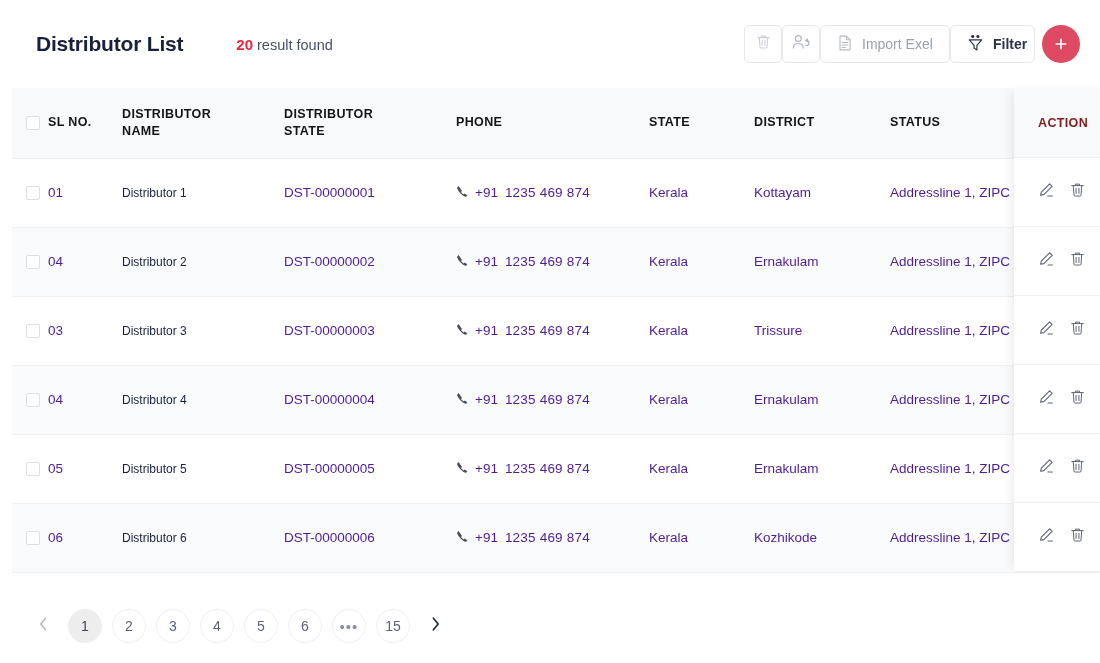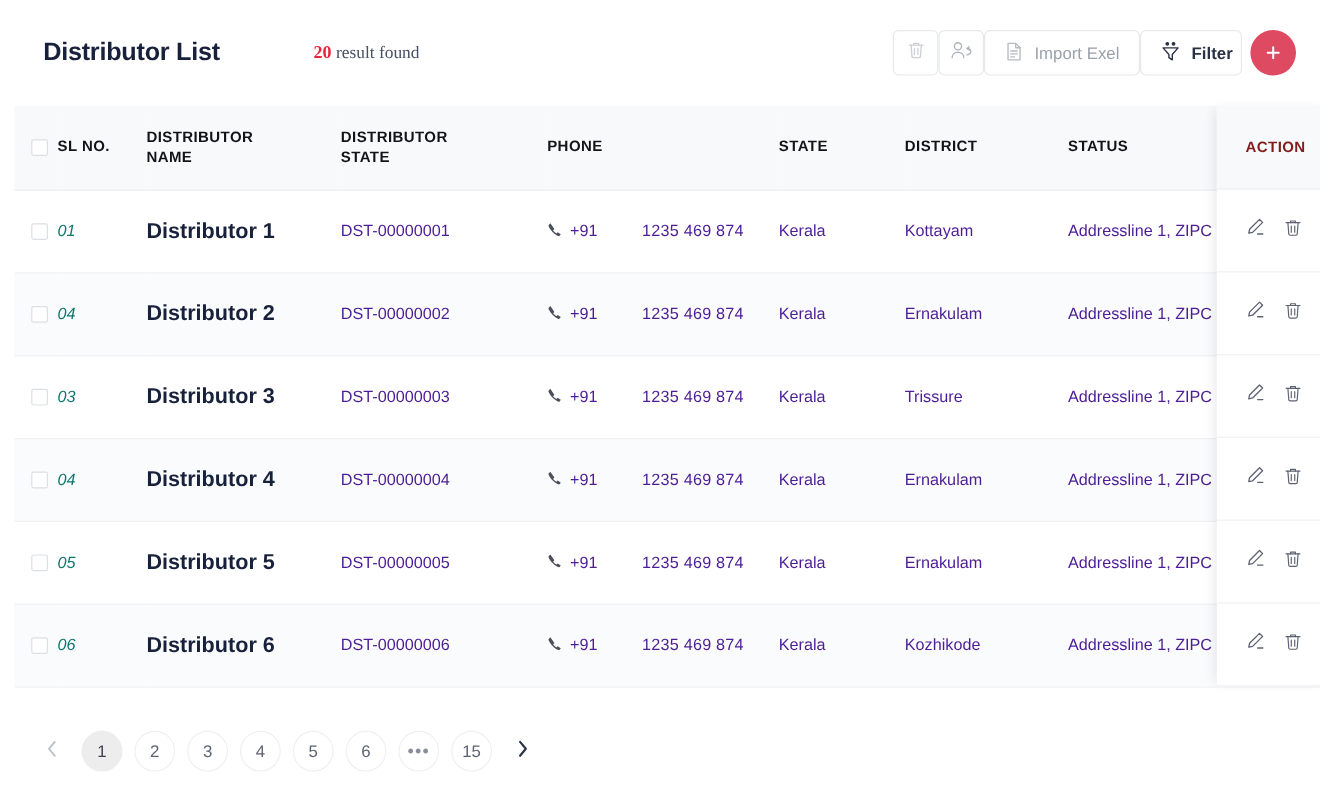--- a/index.html
+++ b/index.html
@@ -16,21 +16,21 @@
     height: 88px; width: 100%;
     display: flex; align-items: center;
     padding: 0 20px 0 24px;
     background: #fff;
   }
   .page-title {
     font-size: 21px; font-weight: bold; color: #18213b;
     letter-spacing: -0.2px; white-space: nowrap;
   }
   .result-wrap {
-    margin-left: 78px; font-size: 14.5px; color: #3b4358; white-space: nowrap; font-family: Liberation Serif, serif;
+    margin-left: 53px; font-size: 14.5px; color: #3b4358; white-space: nowrap;
   }
   .result-count { color: #e8273f; font-weight: bold; font-size: 15px; }
   .result-label { color: #464f63; }
   .toolbar { margin-left: auto; display: flex; align-items: center; }
 
   .icon-btn {
     width: 38px; height: 38px; border: 1px solid #e6e8ec; border-radius: 5px;
     background: #fff; display: flex; align-items: center; justify-content: center;
     cursor: pointer;
   }
@@ -58,41 +58,41 @@
     border-bottom: 1px solid #eceef1;
   }
   .th-inner { line-height: 1.35; }
   tbody tr { height: 69px; }
   tbody tr.alt { background: #fafbfc; }
   tbody tr.plain { background: #ffffff; }
   tbody td {
     font-size: 13.5px; color: #4c1d95; vertical-align: middle; padding: 0;
     border-bottom: 1px solid #f0f1f3; white-space: nowrap; overflow: hidden;
   }
-  tbody td.name { font-weight: bold; color: #18213b; font-size: 18px; }
-  tbody td.sl { color: #0f766e; font-size: 13.5px; font-style: italic; }
+  tbody td.name { font-weight: normal; color: #18213b; font-size: 12px; }
+  tbody td.sl { color: #4c1d95; font-size: 13.5px; }
 
   
   .c-chk   { width: 36px;  padding-left: 14px !important; }
   .c-sl    { width: 74px; }
   .c-name  { width: 162px; }
   .c-code  { width: 172px; }
   .c-phone { width: 193px; }
   .c-state { width: 105px; }
   .c-dist  { width: 136px; }
   .c-status{ width: 170px; }
   .c-action{ width: 98px; }
 
   .chk {
     width: 14px; height: 14px; border: 1px solid #dcdfe4; border-radius: 2px;
     background: #fff; display: block; cursor: pointer;
   }
 
   .phone-cell { display: flex; align-items: center; gap: 7px; }
-  .phone-num { letter-spacing: 0.2px; margin-left: 30px; }
+  .phone-num { letter-spacing: 0.2px; }
 
   
   .action-col {
     position: absolute; top: 0; right: 0; width: 98px;
     background: #fff;
     box-shadow: -6px 0 9px -4px rgba(40,50,70,0.10);
     z-index: 5; pointer-events: none;
   }
   .action-col .ac-head {
     height: 70px; background: #f8f9fa; border-bottom: 1px solid #eceef1;

